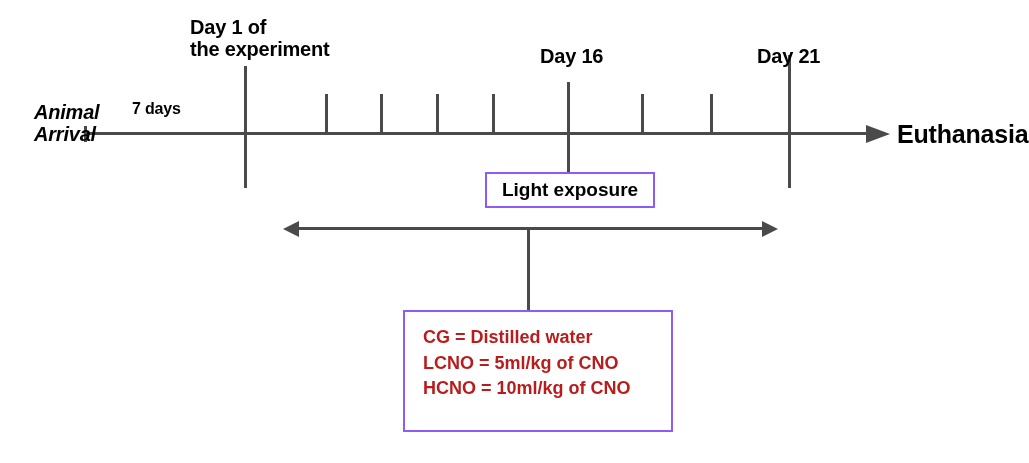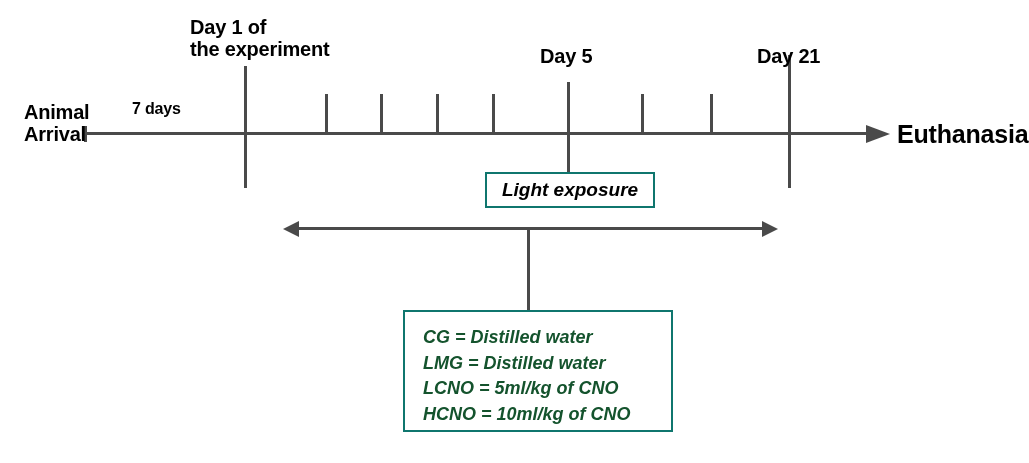--- a/index.html
+++ b/index.html
@@ -60,24 +60,23 @@
   }
   .stub-left {
     left: 84px;
     top: 126px;
     width: 3px;
     height: 16px;
   }
   
   .box {
     position: absolute;
-    border: 2px solid #0f766e;
+    border: 2px solid #8b5cf6;
     background: #ffffff;
     box-sizing: border-box;
-    font-style: italic;
   }
   .box-light {
     left: 485px;
     top: 172px;
     width: 170px;
     height: 36px;
   }
   .box-light .box-text {
     position: absolute;
     left: 0; right: 0;
@@ -91,21 +90,21 @@
   .box-treat {
     left: 403px;
     top: 310px;
     width: 270px;
     height: 122px;
     padding: 13px 0 0 18px;
   }
   .box-treat .treat-line {
     font-weight: bold;
     font-size: 18px;
-    color: #14532d;
+    color: #b91c1c;
     line-height: 1.42;
     white-space: pre;
   }
   
   .dbl-shaft {
     position: absolute;
     left: 293px;
     top: 227px;
     width: 474px;
     height: 3px;
@@ -154,41 +153,40 @@
   <div class="vline tick-minor" style="left:641px; top:94px; height:40px;"></div>
   <div class="vline tick-minor" style="left:710px; top:94px; height:40px;"></div>
 
   <div class="vline vmajor" style="left:244px; top:66px; height:122px;"></div>
   <div class="vline vmajor" style="left:567px; top:82px; height:92px;"></div>
   <div class="vline vmajor" style="left:788px; top:55px; height:133px;"></div>
 
   <div class="lbl" style="left:190px; top:16px; font-size:20px;">Day 1 of
 the experiment</div>
 
-  <div class="lbl" style="left:540px; top:45px; font-size:20px;">Day 5</div>
+  <div class="lbl" style="left:540px; top:45px; font-size:20px;">Day 16</div>
 
   <div class="lbl" style="left:757px; top:45px; font-size:20px;">Day 21</div>
 
-  <div class="lbl" style="left:24px; top:101px; font-size:20px;">Animal
+  <div class="lbl" style="left:34px; top:101px; font-size:20px;font-style:italic;">Animal
 Arrival</div>
 
   <div class="lbl" style="left:897px; top:120px; font-size:25px;">Euthanasia</div>
 
   <div class="lbl" style="left:132px; top:100px; font-size:16px;">7 days</div>
 
 
   <div class="box box-light">
     <div class="box-text">Light exposure</div>
   </div>
 
   <div class="dbl-head-left"></div>
   <div class="dbl-shaft"></div>
   <div class="dbl-head-right"></div>
   <div class="drop-line"></div>
 
   <div class="box box-treat">
     <div class="treat-line">CG = Distilled water</div>
-    <div class="treat-line">LMG = Distilled water</div>
     <div class="treat-line">LCNO = 5ml/kg of CNO</div>
     <div class="treat-line">HCNO = 10ml/kg of CNO</div>
   </div>
 
 </div>
 
 </body></html>

